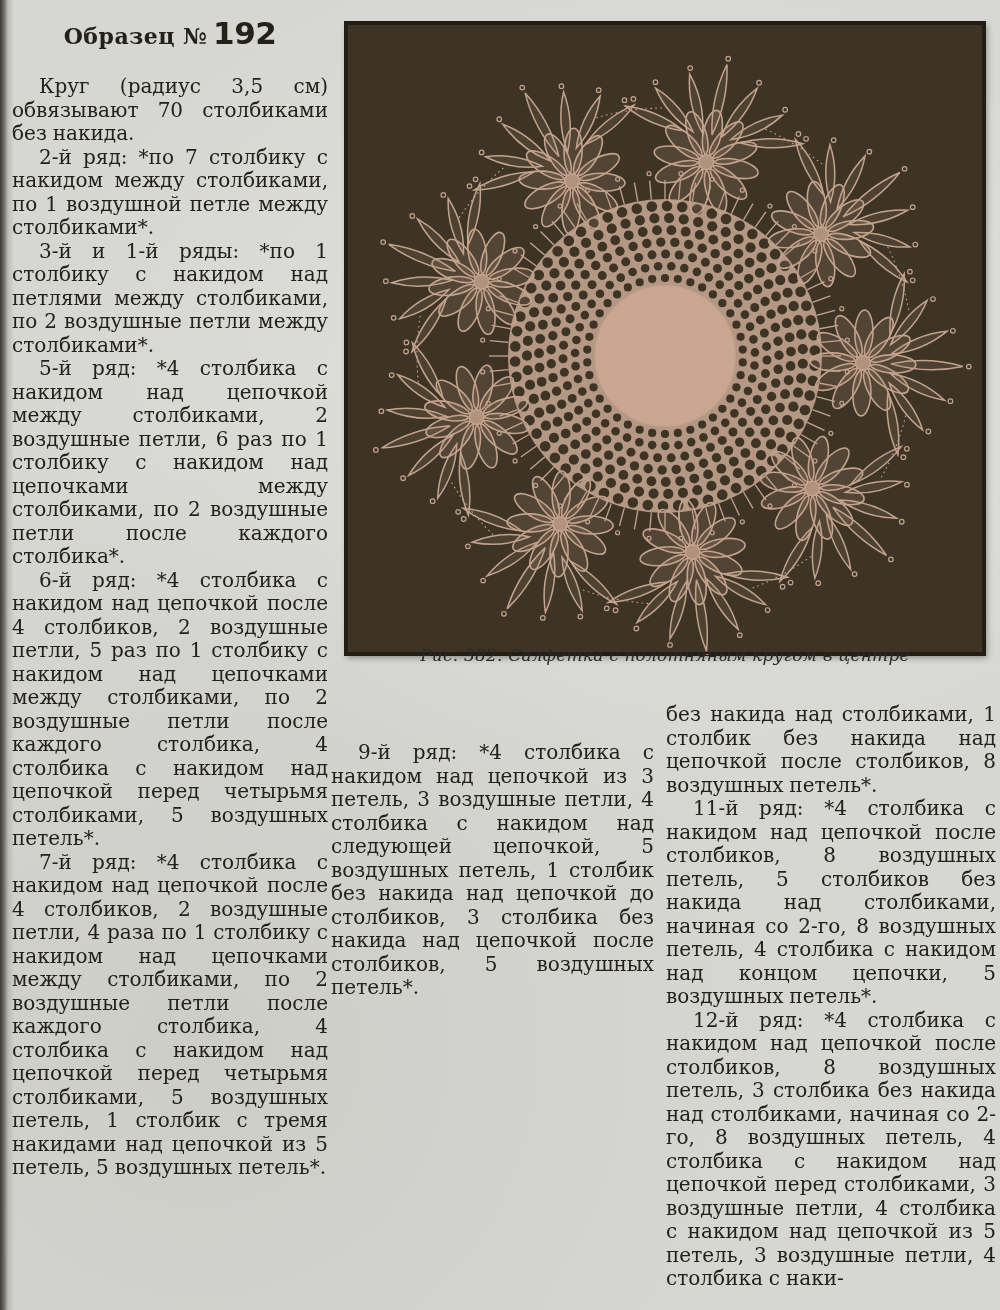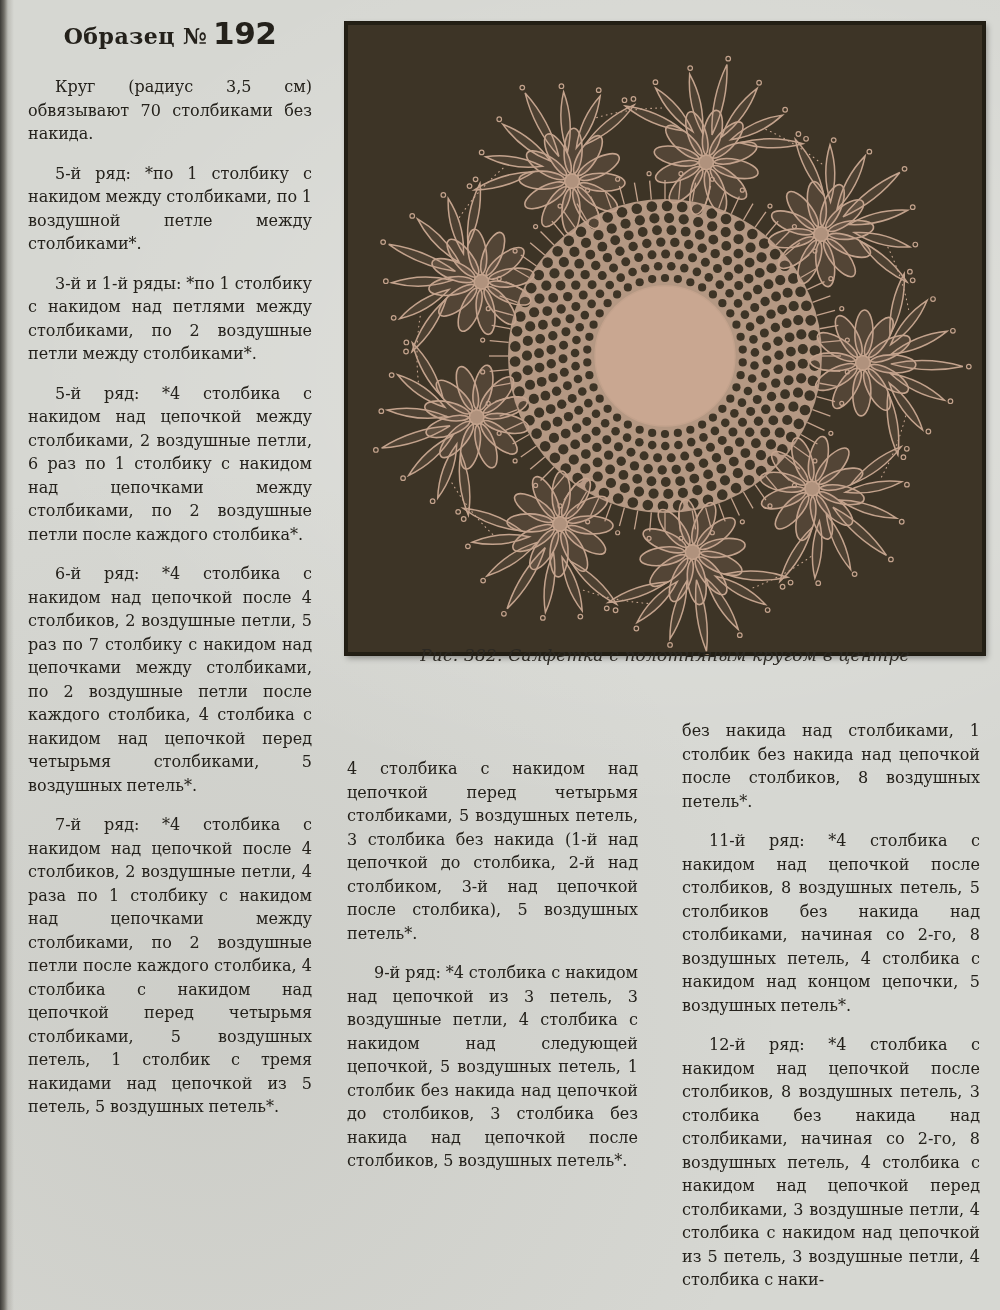--- a/index.html
+++ b/index.html
@@ -19,22 +19,22 @@
     background:linear-gradient(to right,#3c3b37 0,#6f6d66 4px,rgba(140,138,130,.35) 8px,rgba(0,0,0,0) 14px);
   }
   
   .col-left{position:absolute;left:12px;top:16px;width:316px;}
   .title{ text-align:center; line-height:1.1; margin-bottom:25px;}
   .title-line1{font-weight:bold;}
   .title-label{font-size:22px;letter-spacing:.5px;}
   .title-number{font-family:"DejaVu Sans", sans-serif;font-size:31px;letter-spacing:-.5px;}
   .title-figs{font-size:21px;margin-top:2px;}
   .col p{
-    margin:16px;
-    font-size:16px;
+    margin:0;
+    font-size:20px;
     line-height:23.5px;
     text-align:justify;
     text-indent:27px;
     hyphens:auto;
     -webkit-hyphens:auto;
     word-spacing:-0.4px;
   }
   .col p.cont{text-indent:0;}
   
   .photo{
@@ -59,24 +59,24 @@
   <div class="binding"></div>
 
   <div class="col col-left">
     <div class="title">
       <div class="title-line1">
         <span class="title-label">Образец №</span>
         <span class="title-number">192</span>
       </div>
     </div>
     <p>Круг (радиус 3,5 см) обвязывают 70 столбиками без накида.</p>
-    <p>5-й ряд: *по 1 столбику с накидом между столбиками, по 1 воздушной петле между столбиками*.</p>
+    <p>2-й ряд: *по 7 столбику с накидом между столбиками, по 1 воздушной петле между столбиками*.</p>
     <p>3-й и 1-й ряды: *по 1 столбику с накидом над петлями между столбиками, по 2 воздушные петли между столбиками*.</p>
     <p>5-й ряд: *4 столбика с накидом над цепочкой между столбиками, 2 воздушные петли, 6 раз по 1 столбику с накидом над цепочками между столбиками, по 2 воздушные петли после каждого столбика*.</p>
-    <p>6-й ряд: *4 столбика с накидом над цепочкой после 4 столбиков, 2 воздушные петли, 5 раз по 7 столбику с накидом над цепочками между столбиками, по 2 воздушные петли после каждого столбика, 4 столбика с накидом над цепочкой перед четырьмя столбиками, 5 воздушных петель*.</p>
+    <p>6-й ряд: *4 столбика с накидом над цепочкой после 4 столбиков, 2 воздушные петли, 5 раз по 1 столбику с накидом над цепочками между столбиками, по 2 воздушные петли после каждого столбика, 4 столбика с накидом над цепочкой перед четырьмя столбиками, 5 воздушных петель*.</p>
     <p>7-й ряд: *4 столбика с накидом над цепочкой после 4 столбиков, 2 воздушные петли, 4 раза по 1 столбику с накидом над цепочками между столбиками, по 2 воздушные петли после каждого столбика, 4 столбика с накидом над цепочкой перед четырьмя столбиками, 5 воздушных петель, 1 столбик с тремя накидами над цепочкой из 5 петель, 5 воздушных петель*.</p>
   </div>
 
   <div class="photo">
     <svg id="doily" viewBox="0 0 640 633">
         <rect x="0" y="0" width="640" height="633" fill="#3d3426"></rect>
         <rect x="1.5" y="1.5" width="637" height="630" fill="none" stroke="#231f15" stroke-width="3"></rect>
         <circle cx="320" cy="334" r="157" fill="#b49883"></circle>
         <circle cx="320" cy="256" r="4.1" fill="#3d3426"></circle>
         <circle cx="332.8383780418973" cy="257.06381833458767" r="4.1" fill="#3d3426"></circle>
@@ -793,21 +793,20 @@
         <path d="M231.33181164759492,126.12034160528736 Q251.43431054891846,103.78091873275802 255.16493197928904,73.96074535803297 Q235.06243307796547,96.3001682305623 231.33181164759492,126.12034160528736 Z" fill="#c4a38d" fill-opacity="0.12" stroke="#c4a38d" stroke-width="1.5"></path>
         <circle cx="253.71340060569102" cy="68.13897100037696" r="2.3" fill="none" stroke="#c4a38d" stroke-width="1.2"></circle>
         <path d="M240.29920603540182,122.52001645211749 Q270.4023507578934,109.69290918571218 289.1670561184978,82.88582363474552 Q259.06391139600623,95.71293090115083 240.29920603540182,122.52001645211749 Z" fill="#c4a38d" fill-opacity="0.12" stroke="#c4a38d" stroke-width="1.5"></path>
         <circle cx="288.4358400580669" cy="76.93054672489757" r="2.3" fill="none" stroke="#c4a38d" stroke-width="1.2"></circle>
         <path d="M251.64193575738426,95.60709940729689 A248,248 0 0 1 319.99999999999994,86" fill="none" stroke="#c4a38d" stroke-width="1.1" stroke-dasharray="0.8 4.2" stroke-linecap="round"></path>
       </svg>
   </div>
   <div class="caption">Рис. 382. Салфетка с полотняным кругом в центре</div>
 
   <div class="col col-mid">
-    <p class="cont">4 столбика с накидом над цепочкой перед четырьмя столбиками, 5 воздушных петель, 3 столбика без накида (1-й над цепочкой до столбика, 2-й над столбиком, 3-й над цепочкой после столбика), 5 воздушных петель*.</p>
     <p>9-й ряд: *4 столбика с накидом над цепочкой из 3 петель, 3 воздушные петли, 4 столбика с накидом над следующей цепочкой, 5 воздушных петель, 1 столбик без накида над цепочкой до столбиков, 3 столбика без накида над цепочкой после столбиков, 5 воздушных петель*.</p>
   </div>
 
   <div class="col col-right">
     <p class="cont">без накида над столбиками, 1 столбик без накида над цепочкой после столбиков, 8 воздушных петель*.</p>
     <p>11-й ряд: *4 столбика с накидом над цепочкой после столбиков, 8 воздушных петель, 5 столбиков без накида над столбиками, начиная со 2-го, 8 воздушных петель, 4 столбика с накидом над концом цепочки, 5 воздушных петель*.</p>
     <p>12-й ряд: *4 столбика с накидом над цепочкой после столбиков, 8 воздушных петель, 3 столбика без накида над столбиками, начиная со 2-го, 8 воздушных петель, 4 столбика с накидом над цепочкой перед столбиками, 3 воздушные петли, 4 столбика с накидом над цепочкой из 5 петель, 3 воздушные петли, 4 столбика с наки-</p>
   </div>
 </div>
 

